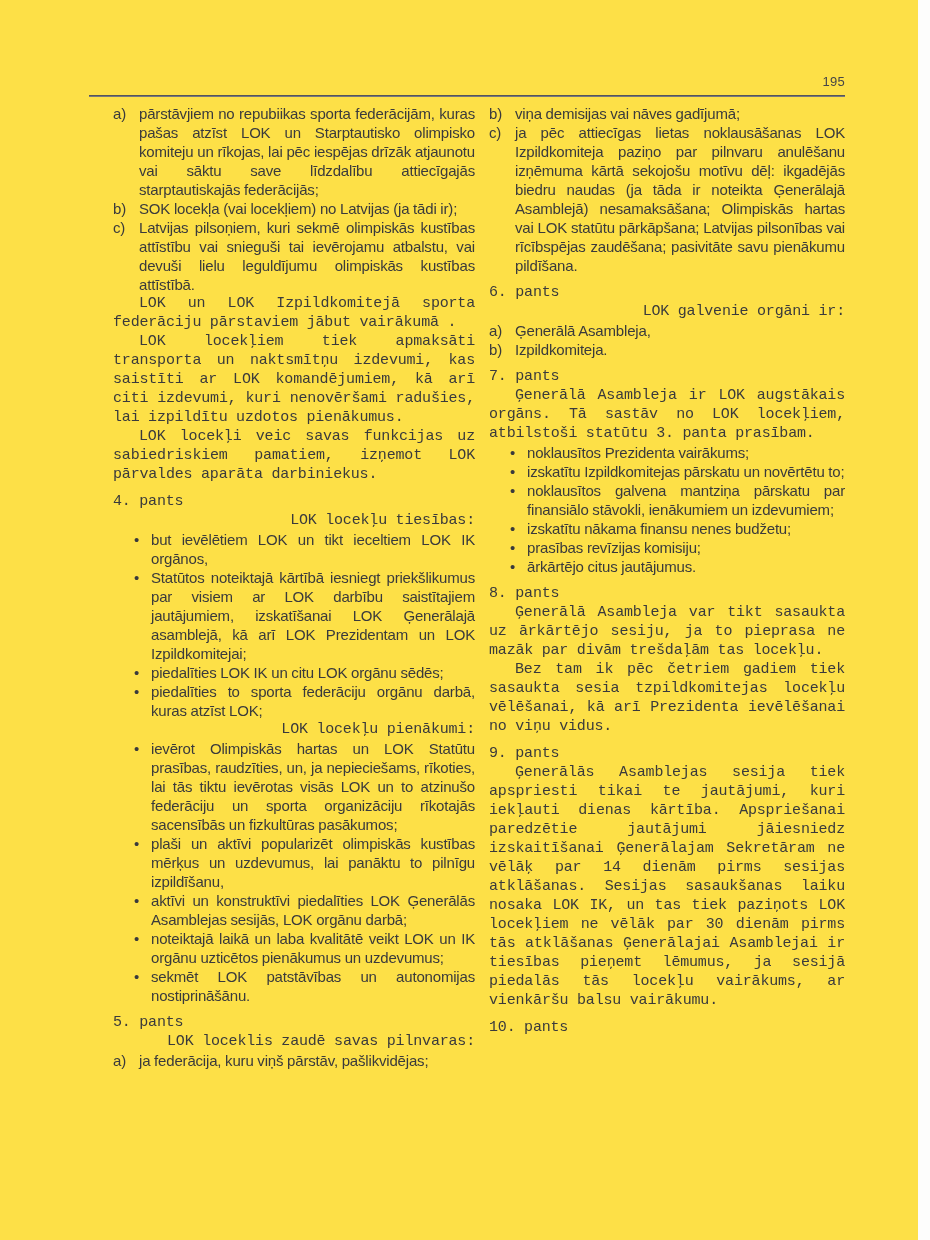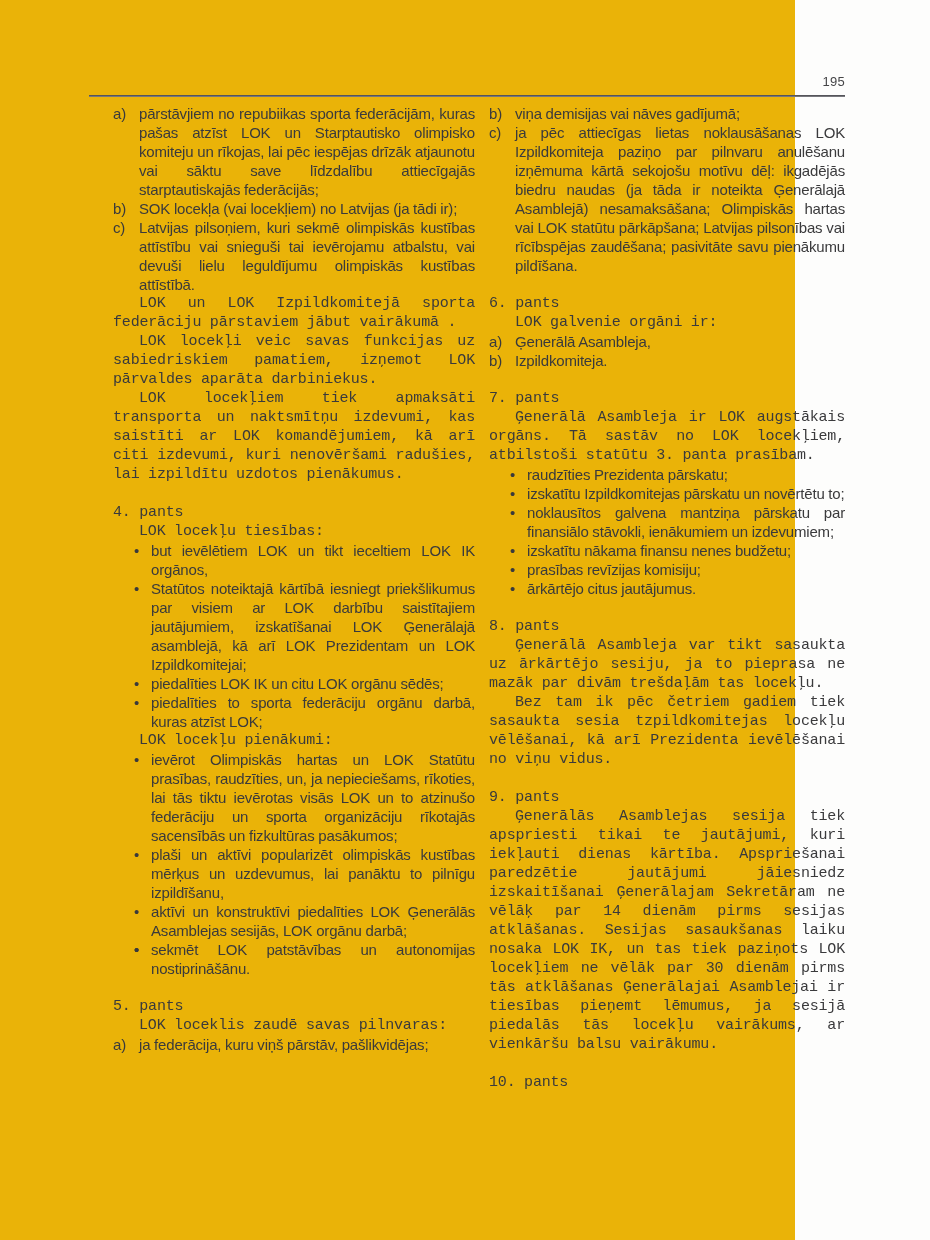--- a/index.html
+++ b/index.html
@@ -1,32 +1,32 @@
 <!DOCTYPE html>
 <html><head>
 <meta charset="utf-8">
 <style>
   html,body{margin:0;padding:0;}
   body{width:930px;height:1240px;background:#fdfdfc;overflow:hidden;}
-  .page{position:relative;width:795px;height:1240px;background:#eab308;
+  .page{position:relative;width:918px;height:1240px;background:#fde047;
         font-family:"Liberation Sans","DejaVu Sans",sans-serif;color:#3a3a3c;}
   .pageno{position:absolute;top:74px;left:0;width:845px;text-align:right;
           font-size:13px;letter-spacing:.3px;color:#454547;}
   .rule{position:absolute;top:95px;left:89px;width:756px;height:1px;
         background:#55555a;border-bottom:0.5px solid #77777c;}
   .columns{position:absolute;left:113px;top:104px;width:732px;
            display:flex;gap:14px;align-items:flex-start;}
   .col{font-size:15px;line-height:19px;letter-spacing:-0.18px;
        text-align:justify;word-spacing:-0.2px;}
   .col-left{width:362px;}
   .col-right{width:356px;}
   p,h2{margin:0;padding:0;font-family:Liberation Mono, monospace;}
-  .heading{margin-top:19px;font-size:15px;font-weight:400;text-align:left;}
+  .heading{margin-top:8px;font-size:15px;font-weight:400;text-align:left;}
   .para{text-indent:26px;}
-  .label{padding-left:26px;text-align:left;}
+  .label{padding-left:26px;text-align:right;}
   .item{position:relative;padding-left:26px;}
   .item .mk{position:absolute;left:0;top:0;}
   .bullet{position:relative;padding-left:38px;}
   .bullet .bu{position:absolute;left:21px;top:-0.5px;}
 </style>
 </head>
 <body>
 
 <div class="page">
   <div class="pageno">195</div>
@@ -41,22 +41,22 @@
       </div>
       <div class="item">
         <span class="mk">b)</span>
         <span class="tx">SOK locekļa (vai locekļiem) no Latvijas (ja tādi ir);</span>
       </div>
       <div class="item">
         <span class="mk">c)</span>
         <span class="tx">Latvijas pilsoņiem, kuri sekmē olimpiskās kustības attīstību vai snieguši tai ievērojamu atbalstu, vai devuši lielu leguldījumu olimpiskās kustības attīstībā.</span>
       </div>
       <p class="para">LOK un LOK Izpildkomitejā sporta federāciju pārstaviem jābut vairākumā .</p>
+      <p class="para">LOK locekļiem tiek apmaksāti transporta un naktsmītņu izdevumi, kas saistīti ar LOK komandējumiem, kā arī citi izdevumi, kuri nenovēršami radušies, lai izpildītu uzdotos pienākumus.</p>
       <p class="para">LOK locekļi veic savas funkcijas uz sabiedriskiem pamatiem, izņemot LOK pārvaldes aparāta darbiniekus.</p>
-      <p class="para">LOK locekļiem tiek apmaksāti transporta un naktsmītņu izdevumi, kas saistīti ar LOK komandējumiem, kā arī citi izdevumi, kuri nenovēršami radušies, lai izpildītu uzdotos pienākumus.</p>
       <h2 class="heading">4. pants</h2>
       <p class="label">LOK locekļu tiesības:</p>
       <div class="bullet">
         <span class="bu">•</span>
         <span class="tx">but ievēlētiem LOK un tikt ieceltiem LOK IK orgānos,</span>
       </div>
       <div class="bullet">
         <span class="bu">•</span>
         <span class="tx">Statūtos noteiktajā kārtībā iesniegt priekšlikumus par visiem ar LOK darbību saistītajiem jautājumiem, izskatīšanai LOK Ģenerālajā asamblejā, kā arī LOK Prezidentam un LOK Izpildkomitejai;</span>
       </div>
@@ -76,20 +76,21 @@
       <div class="bullet">
         <span class="bu">•</span>
         <span class="tx">plaši un aktīvi popularizēt olimpiskās kustības mērķus un uzdevumus, lai panāktu to pilnīgu izpildīšanu,</span>
       </div>
       <div class="bullet">
         <span class="bu">•</span>
         <span class="tx">aktīvi un konstruktīvi piedalīties LOK Ģenerālās Asamblejas sesijās, LOK orgānu darbā;</span>
       </div>
       <div class="bullet">
         <span class="bu">•</span>
+        <span class="tx">noteiktajā laikā un laba kvalitātē veikt LOK un IK orgānu uzticētos pienākumus un uzdevumus;</span>
       </div>
       <div class="bullet">
         <span class="bu">•</span>
         <span class="tx">sekmēt LOK patstāvības un autonomijas nostiprināšānu.</span>
       </div>
       <h2 class="heading">5. pants</h2>
       <p class="label">LOK loceklis zaudē savas pilnvaras:</p>
       <div class="item">
         <span class="mk">a)</span>
         <span class="tx">ja federācija, kuru viņš pārstāv, pašlikvidējas;</span>
@@ -112,21 +113,21 @@
         <span class="tx">Ģenerālā Asambleja,</span>
       </div>
       <div class="item">
         <span class="mk">b)</span>
         <span class="tx">Izpildkomiteja.</span>
       </div>
       <h2 class="heading">7. pants</h2>
       <p class="para">Ģenerālā Asambleja ir LOK augstākais orgāns. Tā sastāv no LOK locekļiem, atbilstoši statūtu 3. panta prasībam.</p>
       <div class="bullet">
         <span class="bu">•</span>
-        <span class="tx">raudzīties Prezidenta pārskatu;</span>
+        <span class="tx">noklausītos Prezidenta vairākums;</span>
       </div>
       <div class="bullet">
         <span class="bu">•</span>
         <span class="tx">izskatītu Izpildkomitejas pārskatu un novērtētu to;</span>
       </div>
       <div class="bullet">
         <span class="bu">•</span>
         <span class="tx">noklausītos galvena mantziņa pārskatu par finansiālo stāvokli, ienākumiem un izdevumiem;</span>
       </div>
       <div class="bullet">

